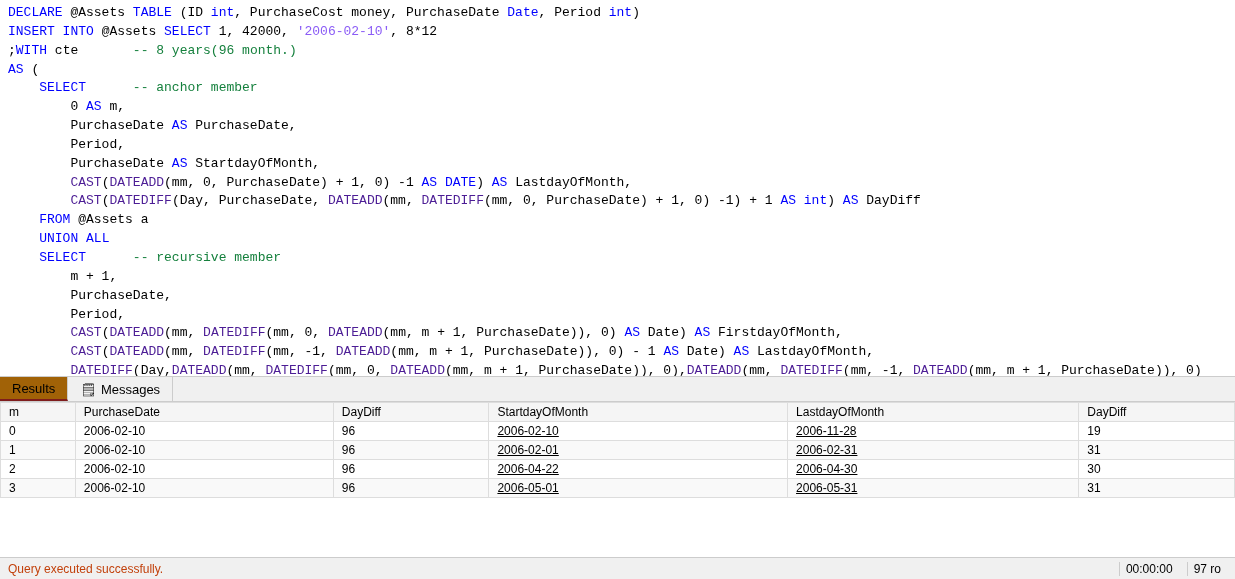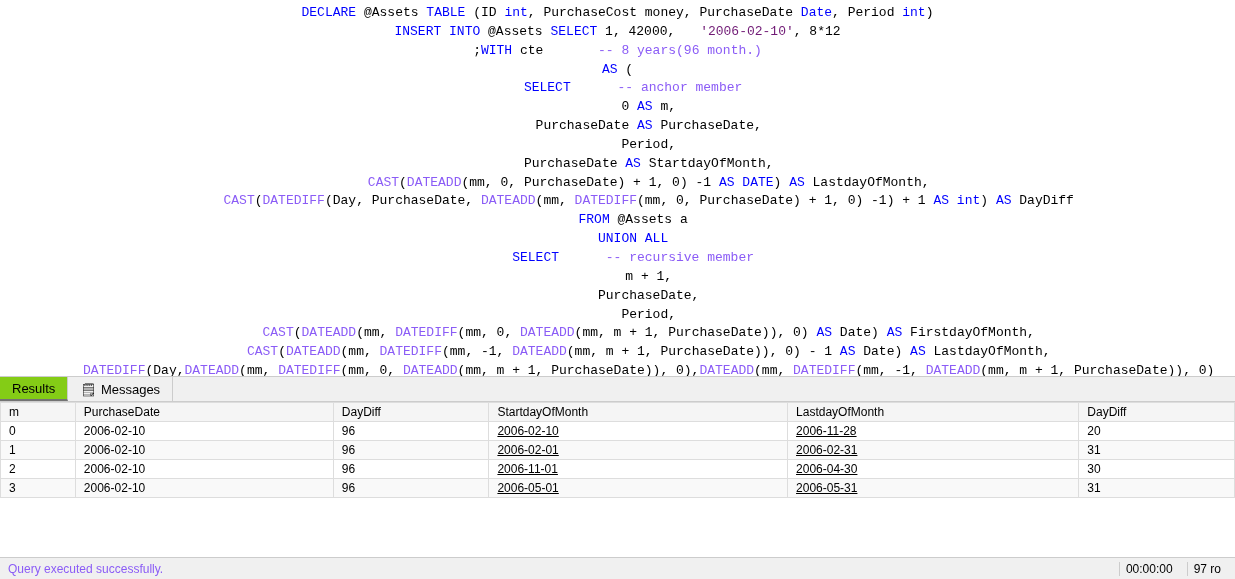--- a/index.html
+++ b/index.html
@@ -21,28 +21,27 @@
       padding: 4px 8px;
       overflow: hidden;
       line-height: 1.45;
       white-space: pre;
       font-size: 13px;
     }
 
     .code-line {
       display: block;
       min-height: 1.45em;
-      text-align: center;
     }
 
     
     .kw { color: #0000ff; } 
-    .fn { color: #8b5cf6; } 
-    .str { color: #701a75; margin-left: 17px; } 
-    .cm { color: #8b5cf6; } 
+    .fn { color: #4c1d95; } 
+    .str { color: #8b5cf6; } 
+    .cm { color: #15803d; } 
     .plain { color: #000; }
 
     
     #tabs-bar {
       background: #f0f0f0;
       border-top: 1px solid #ccc;
       display: flex;
       align-items: center;
       padding: 0;
       height: 26px;
@@ -55,22 +54,22 @@
       padding: 4px 12px;
       font-size: 13px;
       font-family: Arial, sans-serif;
       cursor: pointer;
       border-right: 1px solid #ccc;
       height: 100%;
       background: #f0f0f0;
     }
 
     .tab.active {
-      background: #84cc16;
-      border-bottom: 2px solid #737373;
+      background: #a16207;
+      border-bottom: 2px solid #7f1d1d;
     }
 
     
     #results-grid {
       flex: 0 0 auto;
       overflow: hidden;
       background: #fff;
       height: 155px;
     }
 
@@ -114,21 +113,21 @@
       height: 22px;
       display: flex;
       align-items: center;
       padding: 0 8px;
       font-family: Arial, sans-serif;
       font-size: 12px;
       justify-content: space-between;
     }
 
     .status-left {
-      color: #8b5cf6;
+      color: #c2410c;
     }
 
     .status-right {
       display: flex;
       align-items: center;
       gap: 8px;
       color: #000;
     }
 
     .status-item {
@@ -166,35 +165,35 @@
           <th>DayDiff</th>
         </tr>
     </thead>
     <tbody>
         <tr>
           <td>0</td>
           <td>2006-02-10</td>
           <td>96</td>
           <td class="cell-blue">2006-02-10</td>
           <td class="cell-blue">2006-11-28</td>
-          <td>20</td>
+          <td>19</td>
         </tr>
         <tr>
           <td>1</td>
           <td>2006-02-10</td>
           <td>96</td>
           <td class="cell-blue">2006-02-01</td>
           <td class="cell-blue">2006-02-31</td>
           <td>31</td>
         </tr>
         <tr>
           <td>2</td>
           <td>2006-02-10</td>
           <td>96</td>
-          <td class="cell-blue">2006-11-01</td>
+          <td class="cell-blue">2006-04-22</td>
           <td class="cell-blue">2006-04-30</td>
           <td>30</td>
         </tr>
         <tr>
           <td>3</td>
           <td>2006-02-10</td>
           <td>96</td>
           <td class="cell-blue">2006-05-01</td>
           <td class="cell-blue">2006-05-31</td>
           <td>31</td>

